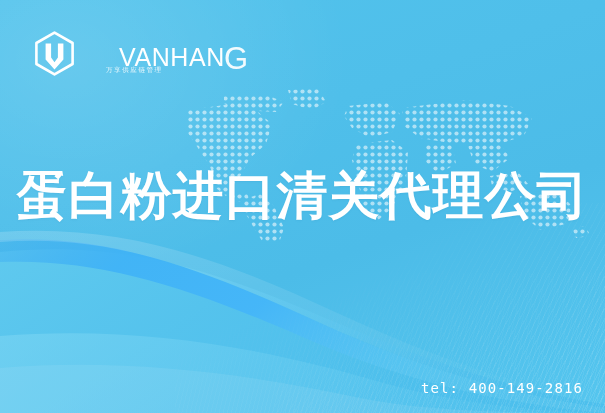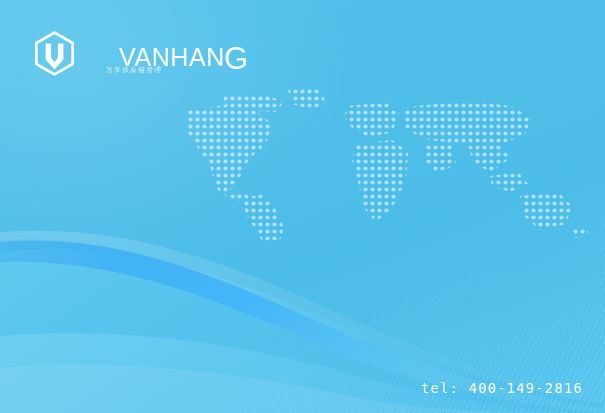--- a/index.html
+++ b/index.html
@@ -270,16 +270,17 @@
         <path d="M21.5 1.6 L39.6 12 V33 L21.5 43.4 L3.4 33 V12 Z" fill="none" stroke="#ffffff" stroke-width="2.6" stroke-linejoin="round"></path>
         <path d="M12.6 12.6 H18.1 V26.6 L21.5 31.2 L24.9 26.6 V12.6 H30.4 V28.4 L21.5 38.6 L12.6 28.4 Z" fill="#ffffff"></path>
       </svg>
     </div>
     <div class="logo-text">
       <span class="logo-word"><span>VANHAN</span><span class="g-big">G</span></span>
       <span class="logo-sub">万享供应链管理</span>
     </div>
   </div>
 
+  <div class="headline">蛋白粉进口清关代理公司</div>
 
   <div class="phone">tel: 400-149-2816</div>
 
 </div>
 
 </body></html>

